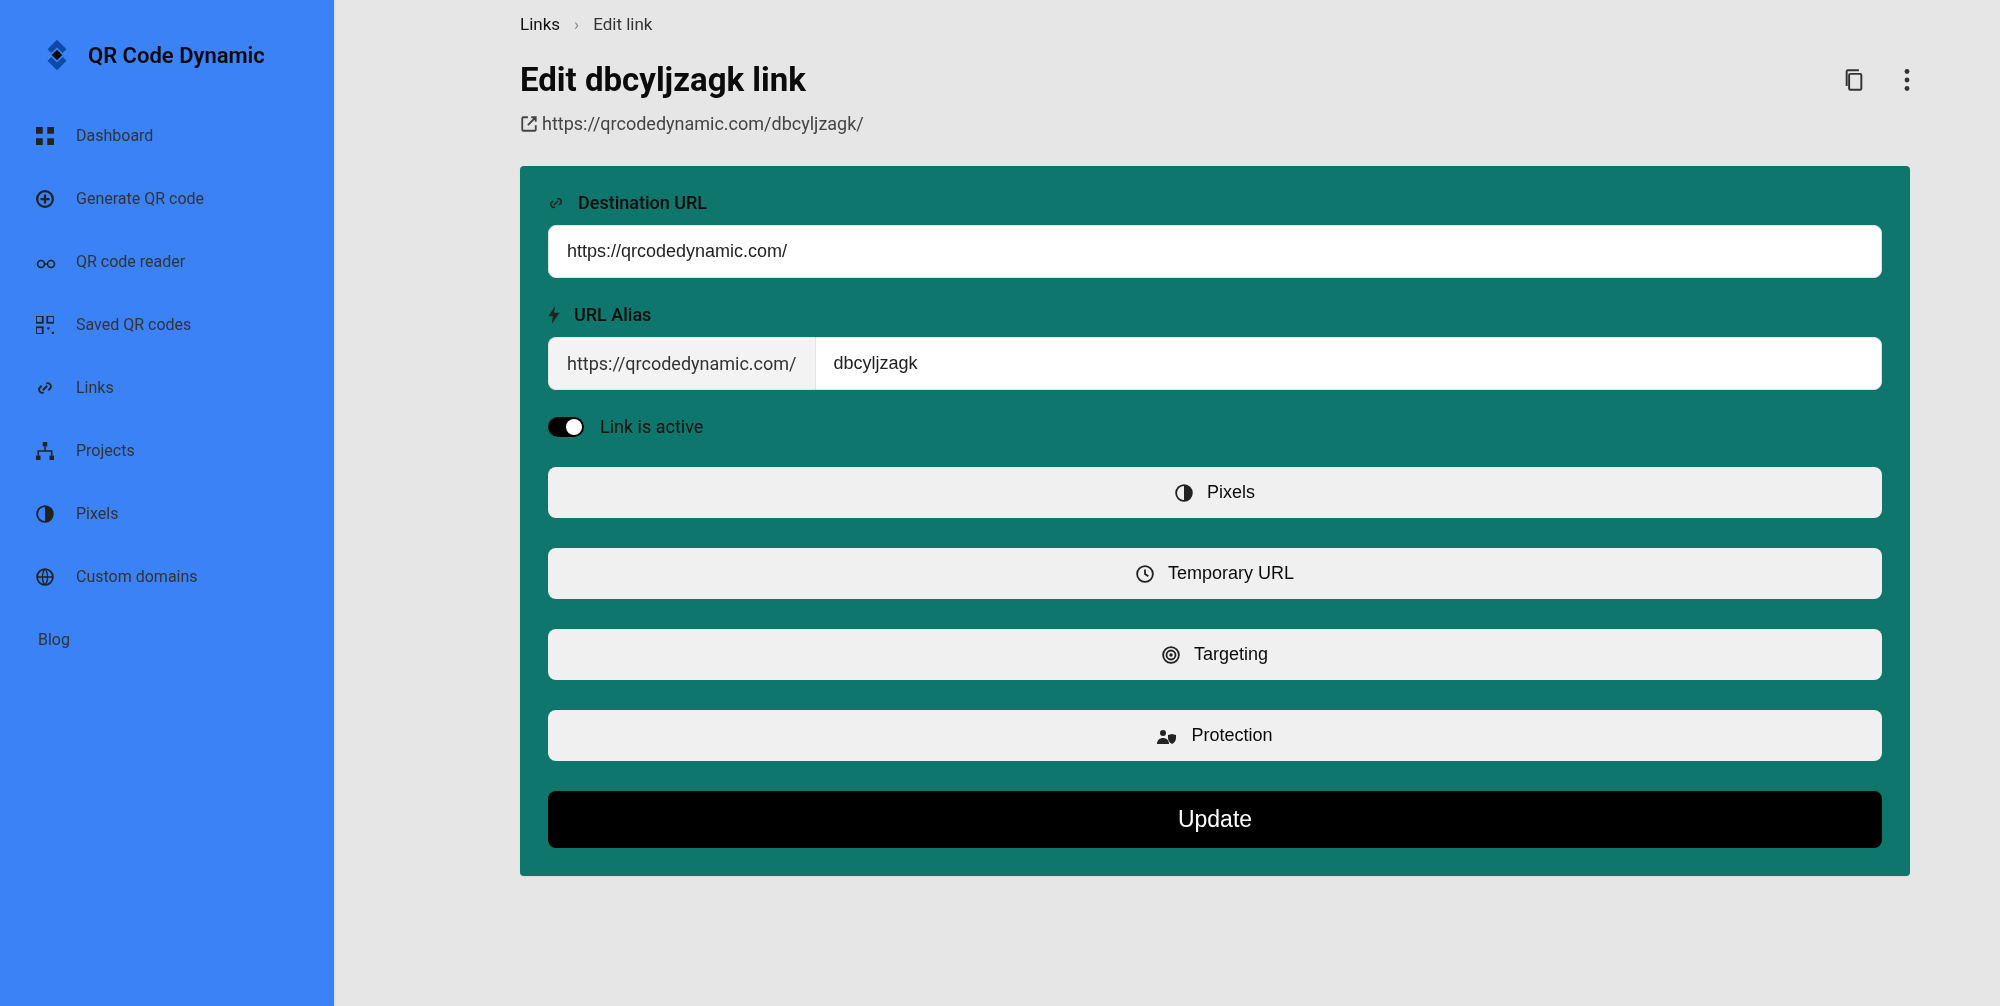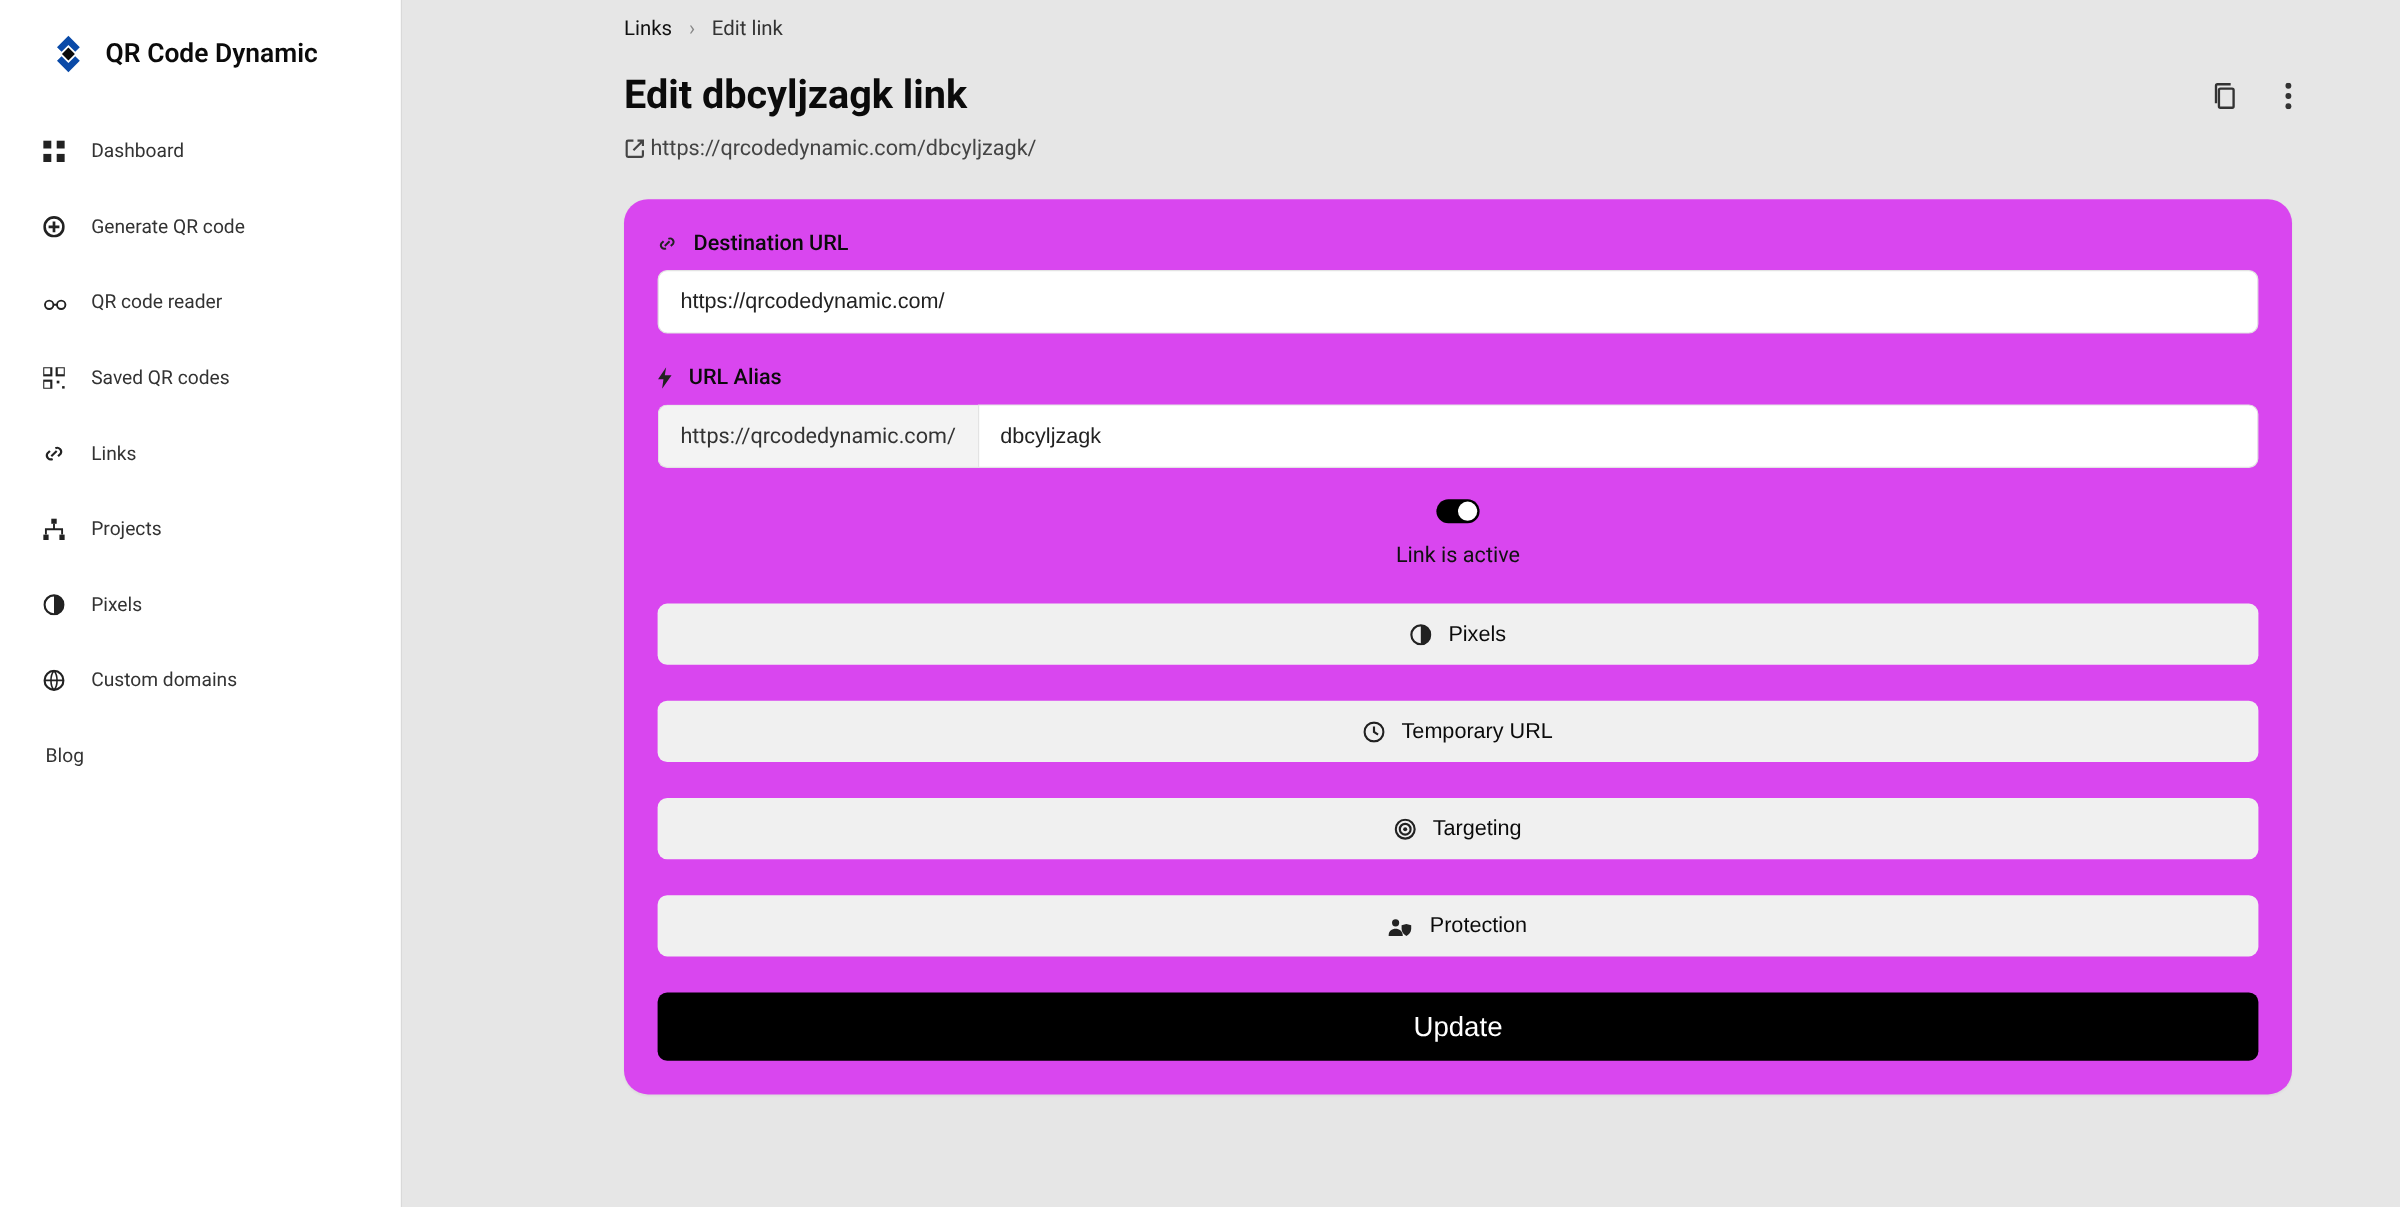--- a/index.html
+++ b/index.html
@@ -1,41 +1,41 @@
 <!DOCTYPE html>
 <html><head>
   <meta charset="utf-8">
   <style>
     * { box-sizing: border-box; margin: 0; padding: 0; }
     body { font-family: -apple-system, BlinkMacSystemFont, "Segoe UI", Roboto, Helvetica, Arial, sans-serif; background: #e6e6e6; color: #111; width: 2000px; height: 1006px; overflow: hidden; }
     .app { display: flex; height: 100%; }
-    .sidebar { width: 335px; background: #ffffff; border-right: 1px solid #d9d9d9; padding: 24px 0; flex-shrink: 0; }
+    .sidebar { width: 335px; background: #3b82f6; border-right: 1px solid #d9d9d9; padding: 34px 0; flex-shrink: 0; }
     .logo { display: flex; align-items: center; gap: 12px; padding: 2px 38px 30px 38px; }
     .logo-mark { width: 38px; height: 38px; position: relative; }
     .logo-text { font-size: 22px; font-weight: 600; color: #0b0b0b; white-space: nowrap; }
     .nav { display: flex; flex-direction: column; }
     .nav-item { display: flex; align-items: center; gap: 18px; padding: 22px 36px; font-size: 16px; color: #333; cursor: pointer; }
     .nav-item .icon { width: 22px; text-align: center; color: #222; font-size: 18px; }
     .main { flex: 1; padding: 14px 90px 30px 185px; overflow: auto; }
     .breadcrumb { display: flex; align-items: center; gap: 14px; font-size: 17px; color: #333; margin-bottom: 26px; }
     .breadcrumb a { color: #111; text-decoration: none; }
     .breadcrumb .sep { color: #888; }
     .header-row { display: flex; align-items: center; justify-content: space-between; margin-bottom: 14px; }
     .page-title { font-size: 33px; font-weight: 700; color: #0b0b0b; }
     .header-actions { display: flex; align-items: center; gap: 40px; color: #333; }
     .header-actions .icon-btn { cursor: pointer; font-size: 22px; }
     .link-line { display: flex; align-items: center; gap: 4px; color: #444; font-size: 18px; margin-bottom: 32px; }
-    .card { background: #d946ef; border-radius: 20px; padding: 26px 28px 28px 28px; box-shadow: 0 1px 2px rgba(0,0,0,0.05); }
+    .card { background: #0f766e; border-radius: 4px; padding: 26px 28px 28px 28px; box-shadow: 0 1px 2px rgba(0,0,0,0.05); }
     .field-label { display: flex; align-items: center; gap: 14px; font-size: 18px; font-weight: 500; color: #0b0b0b; margin-bottom: 12px; }
     .input { width: 100%; border: 1px solid #e3e3e3; background: #fff; border-radius: 8px; padding: 15px 18px; font-size: 18px; color: #222; outline: none; }
     .input-group { display: flex; width: 100%; }
     .input-prefix { background: #f3f3f3; border: 1px solid #e3e3e3; border-right: none; border-radius: 8px 0 0 8px; padding: 15px 18px; font-size: 18px; color: #333; white-space: nowrap; }
     .input-group .input { border-radius: 0 8px 8px 0; }
     .section-gap { height: 26px; }
-    .toggle-row { display: flex; align-items: center; gap: 16px; font-size: 18px; flex-direction: column; }
+    .toggle-row { display: flex; align-items: center; gap: 16px; font-size: 18px; }
     .toggle { width: 36px; height: 20px; background: #000; border-radius: 999px; position: relative; cursor: pointer; }
     .toggle::after { content: ""; position: absolute; right: 2px; top: 2px; width: 16px; height: 16px; background: #fff; border-radius: 50%; }
     .acc-button { width: 100%; display: flex; align-items: center; justify-content: center; gap: 14px; background: #f0f0f0; border: none; border-radius: 8px; padding: 15px; font-size: 18px; color: #0b0b0b; cursor: pointer; margin-top: 30px; }
     .update-btn { width: 100%; background: #000; color: #fff; border: none; border-radius: 8px; padding: 15px; font-size: 23px; font-weight: 500; cursor: pointer; margin-top: 30px; }
     svg { display: block; }
   </style>
 </head>
 <body>
 
 <div class="app">

